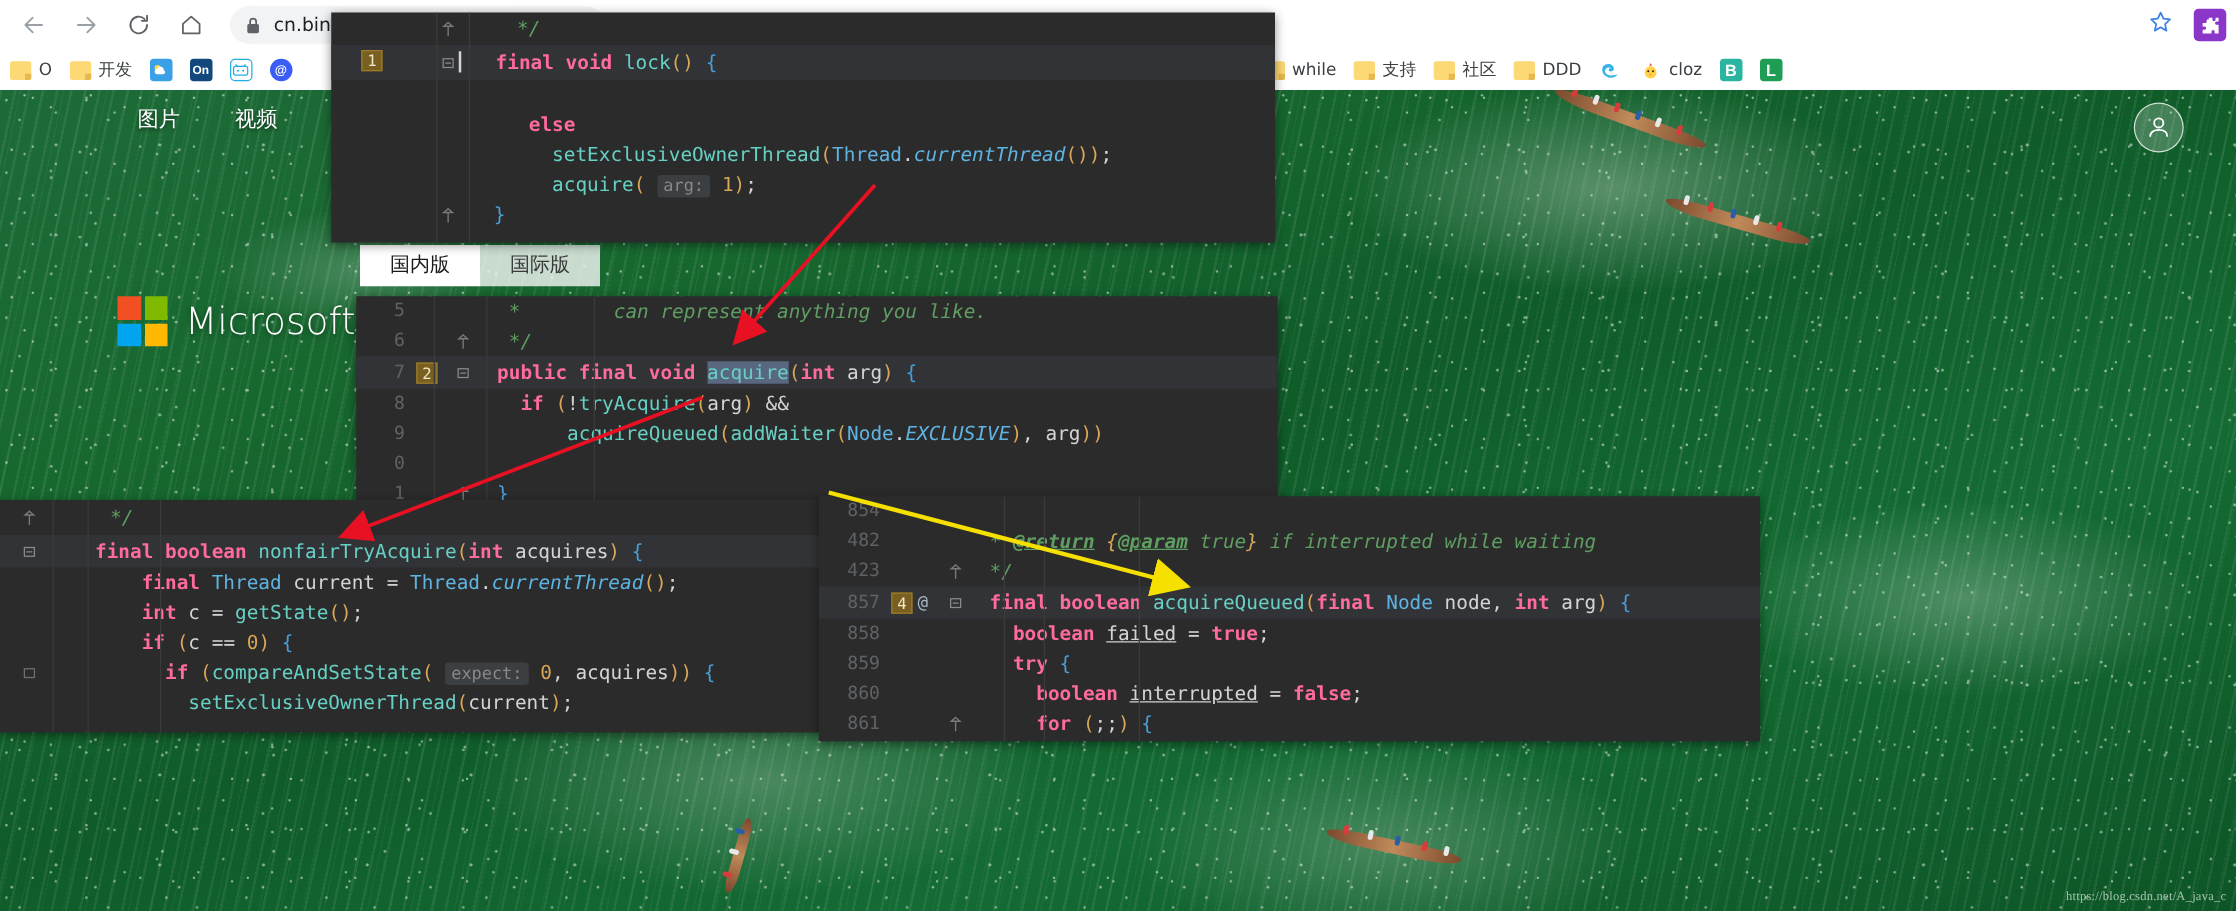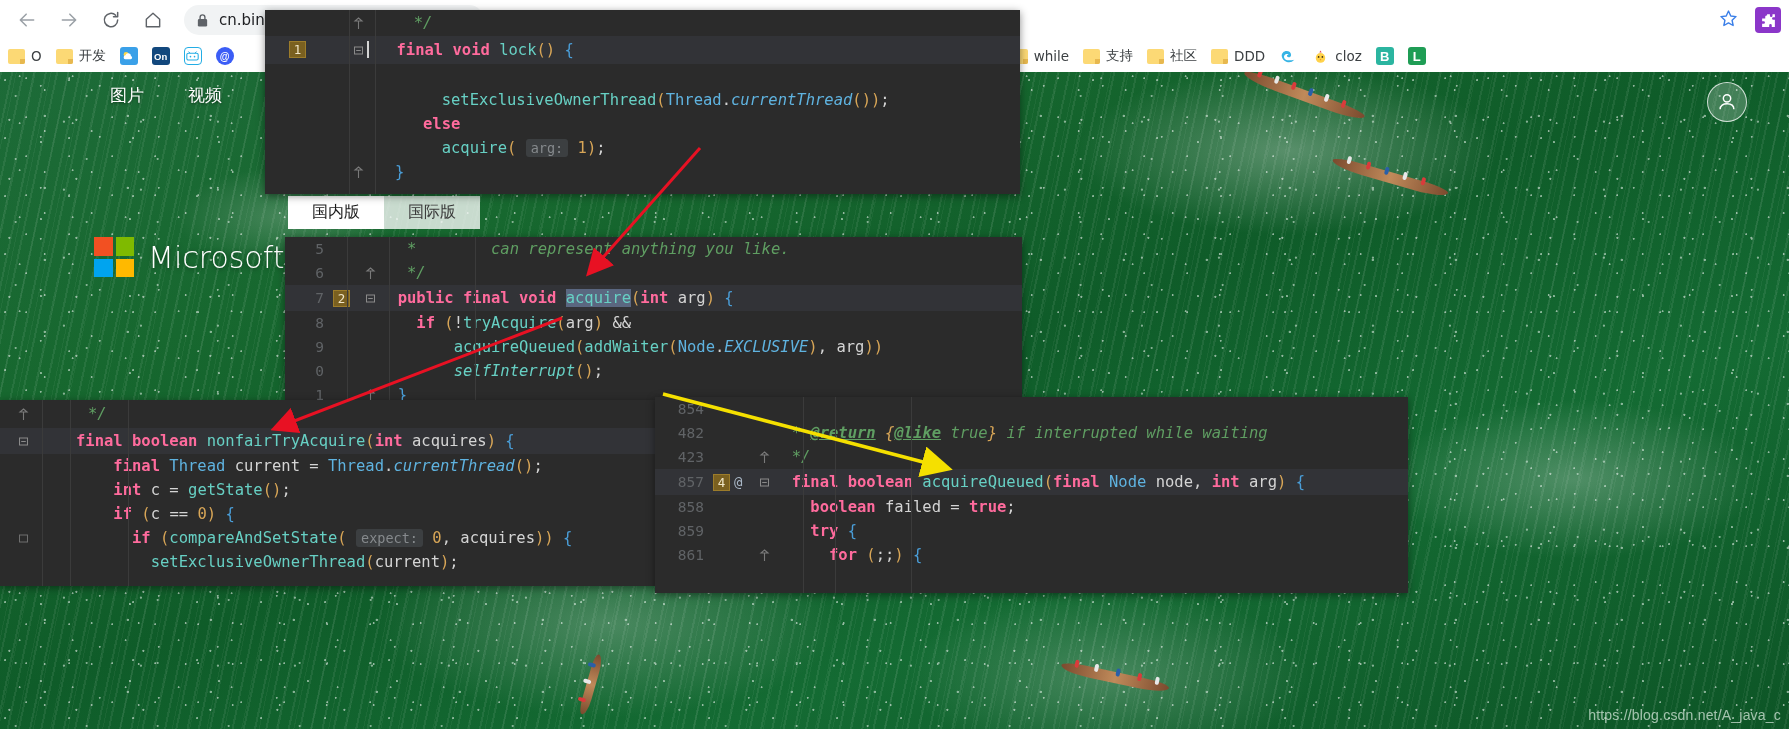--- a/index.html
+++ b/index.html
@@ -83,21 +83,21 @@
                    background: rgba(255,255,255,.22); border: 1.5px solid rgba(255,255,255,.75);
                    display:flex; align-items:center; justify-content:center; z-index:3; }
 
   
   .boat { position:absolute; z-index:2; }
   .boat .hull { background: linear-gradient(90deg,#7b4a2e,#c08a5a,#7b4a2e); border-radius: 40% 40% 46% 46%/70% 70% 100% 100%; }
   .boat .crew { position:absolute; top:-4px; left:0; width:100%; height:8px; }
   .boat .crew i { position:absolute; width:4px; height:8px; border-radius:2px; }
 
   .watermark { position: absolute; right: 8px; bottom: 6px; color: rgba(220,235,225,.72);
-               font-size: 14px; font-family: Liberation Sans, sans-serif; z-index: 4; letter-spacing:.2px; }
+               font-size: 10px; font-family: Liberation Serif, serif; z-index: 4; letter-spacing:.2px; }
 
   
   .bing-tabs { position: absolute; left: 288px; top: 196px; display: flex; z-index: 6; height: 33px; }
   .bing-tabs .tab { height: 33px; padding: 0 24px; display:flex; align-items:center;
                     font-size: 16px; font-family: "DejaVu Sans", sans-serif; }
   .bing-tabs .tab.active { background: #ffffff; color: #1a1a1a; }
   .bing-tabs .tab.inactive { background: rgba(245,248,246,.80); color: #3a3a3a; }
 
   
   .ide {
@@ -121,21 +121,21 @@
   .meth2{ color:#67d0c4; }
   .type { color:#5fb3e0; }
   .ident{ color:#d4d4d4; }
   .num  { color:#d8a657; }
   .paren{ color:#d8a657; }
   .cmt  { color:#5f9e62; font-style: italic; }
   .cmttag { color:#5f9e62; font-style: italic; font-weight:bold; text-decoration: underline; }
   .cmtparam { color:#a08060; font-style: italic; }
   .hintchip { background:#3c3f41; color:#868a8d; font-size:13.5px; padding:1px 5px; border-radius:3px; }
   .sel  { background:#5a6780; }
-  .undl { }
+  .undl { text-decoration: underline; }
   .brace{ color:#4a9ed8; }
   .caret{ display:inline-block; width:1.5px; height:17px; background:#d4d4d4; vertical-align:-3px; }
 
   
   .arrows { position:absolute; left:0; top:0; width:1789px; height:729px; z-index: 20; pointer-events:none; }
 </style>
 </head>
 <body>
 
 <div class="bingbg">
@@ -247,26 +247,26 @@
     </span>
     <span class="codecell"><span class="caret"></span><span class="pink">   final void </span><span class="meth2">lock</span><span class="paren">()</span> <span class="brace">{</span></span>
   </div>
 
   <div class="row" style="height:24px;">
     <span class="gutter" style="width:84px;"></span><span class="fold"></span>
   </div>
 
   <div class="row" style="height:24px;">
     <span class="gutter" style="width:84px;"></span><span class="fold"></span>
-    <span class="codecell">        <span class="meth2">setExclusiveOwnerThread</span><span class="paren">(</span><span class="type">Thread</span><span class="ident">.</span><span class="type" style="font-style:italic">currentThread</span><span class="paren">())</span><span class="ident">;</span></span>
+    <span class="codecell">      <span class="pink">else</span></span>
   </div>
 
   <div class="row" style="height:24px;">
     <span class="gutter" style="width:84px;"></span><span class="fold"></span>
-    <span class="codecell">      <span class="pink">else</span></span>
+    <span class="codecell">        <span class="meth2">setExclusiveOwnerThread</span><span class="paren">(</span><span class="type">Thread</span><span class="ident">.</span><span class="type" style="font-style:italic">currentThread</span><span class="paren">())</span><span class="ident">;</span></span>
   </div>
 
   <div class="row" style="height:24px;">
     <span class="gutter" style="width:84px;"></span><span class="fold"></span>
     <span class="codecell">        <span class="meth2">acquire</span><span class="paren">(</span> <span class="hintchip">arg:</span> <span class="num">1</span><span class="paren">)</span><span class="ident">;</span></span>
   </div>
 
   <div class="row" style="height:24px;">
     <span class="gutter" style="width:84px;"></span>
     <span class="fold">
@@ -326,21 +326,20 @@
 
   <div class="row">
     <span class="lnum" style="width:48px;">9</span>
     <span class="gutter" style="width:28px;"></span><span class="fold"></span>
     <span class="codecell">        <span class="meth2">acquireQueued</span><span class="paren">(</span><span class="meth2">addWaiter</span><span class="paren">(</span><span class="type">Node</span><span class="ident">.</span><span class="type" style="font-style:italic">EXCLUSIVE</span><span class="paren">)</span><span class="ident">,</span> <span class="ident">arg</span><span class="paren">))</span></span>
   </div>
 
   <div class="row">
     <span class="lnum" style="width:48px;">0</span>
     <span class="gutter" style="width:28px;"></span><span class="fold"></span>
-    <span class="codecell">        <span class="meth2" style="font-style:italic">selfInterrupt</span><span class="paren">()</span><span class="ident">;</span></span>
   </div>
 
   <div class="row">
     <span class="lnum" style="width:48px;">1</span>
     <span class="gutter" style="width:28px;"></span>
     <span class="fold">
       <svg width="11" height="13" viewBox="0 0 11 13">
           <path d="M5.5 1 L9 4 H2 Z M5.5 12 V4" fill="none" stroke="#7a7a7a" stroke-width="1.1"></path>
         </svg>
     </span>
@@ -411,21 +410,21 @@
   <div class="guide" style="left:256px;"></div>
 
   <div class="row">
     <span class="lnum" style="width:58px;">854</span>
     <span class="gutter" style="width:42px;"></span><span class="fold"></span>
   </div>
 
   <div class="row">
     <span class="lnum" style="width:58px;">482</span>
     <span class="gutter" style="width:42px;"></span><span class="fold"></span>
-    <span class="codecell">  <span class="cmt">* </span><span class="cmttag">@return</span> <span class="paren" style="font-style:italic">{</span><span class="cmttag">@like</span> <span class="cmt">true</span><span class="paren" style="font-style:italic">}</span> <span class="cmt">if interrupted while waiting</span></span>
+    <span class="codecell">  <span class="cmt">* </span><span class="cmttag">@return</span> <span class="paren" style="font-style:italic">{</span><span class="cmttag">@param</span> <span class="cmt">true</span><span class="paren" style="font-style:italic">}</span> <span class="cmt">if interrupted while waiting</span></span>
   </div>
 
   <div class="row">
     <span class="lnum" style="width:58px;">423</span>
     <span class="gutter" style="width:42px;"></span>
     <span class="fold">
       <svg width="11" height="13" viewBox="0 0 11 13">
           <path d="M5.5 1 L9 4 H2 Z M5.5 12 V4" fill="none" stroke="#7a7a7a" stroke-width="1.1"></path>
         </svg>
     </span>
@@ -452,20 +451,25 @@
     <span class="gutter" style="width:42px;"></span><span class="fold"></span>
     <span class="codecell">    <span class="pink">boolean </span><span class="ident undl">failed</span> <span class="ident">=</span> <span class="pink">true</span><span class="ident">;</span></span>
   </div>
 
   <div class="row">
     <span class="lnum" style="width:58px;">859</span>
     <span class="gutter" style="width:42px;"></span><span class="fold"></span>
     <span class="codecell">    <span class="pink">try</span> <span class="brace">{</span></span>
   </div>
 
+  <div class="row">
+    <span class="lnum" style="width:58px;">860</span>
+    <span class="gutter" style="width:42px;"></span><span class="fold"></span>
+    <span class="codecell">      <span class="pink">boolean </span><span class="ident undl">interrupted</span> <span class="ident">=</span> <span class="pink">false</span><span class="ident">;</span></span>
+  </div>
 
   <div class="row">
     <span class="lnum" style="width:58px;">861</span>
     <span class="gutter" style="width:42px;"></span>
     <span class="fold">
       <svg width="11" height="13" viewBox="0 0 11 13">
           <path d="M5.5 1 L9 4 H2 Z M5.5 12 V4" fill="none" stroke="#7a7a7a" stroke-width="1.1"></path>
         </svg>
     </span>
     <span class="codecell">      <span class="pink">for</span> <span class="paren">(</span><span class="ident">;;</span><span class="paren">)</span> <span class="brace">{</span></span>

